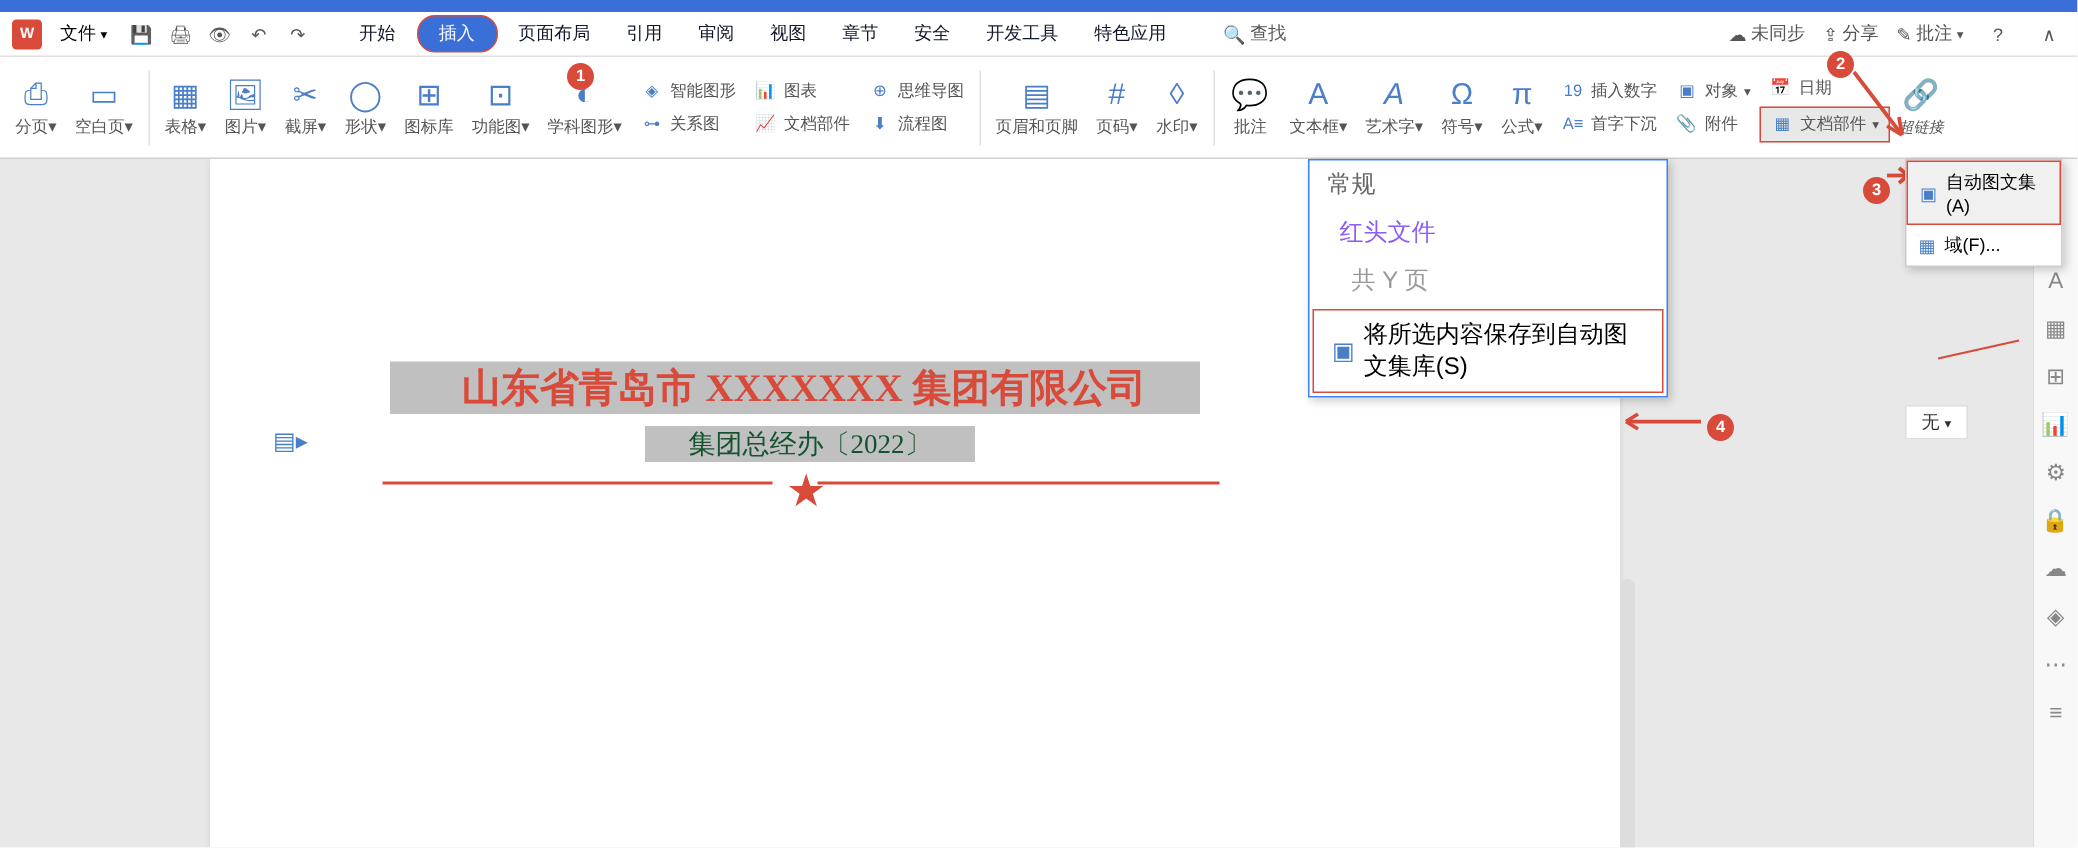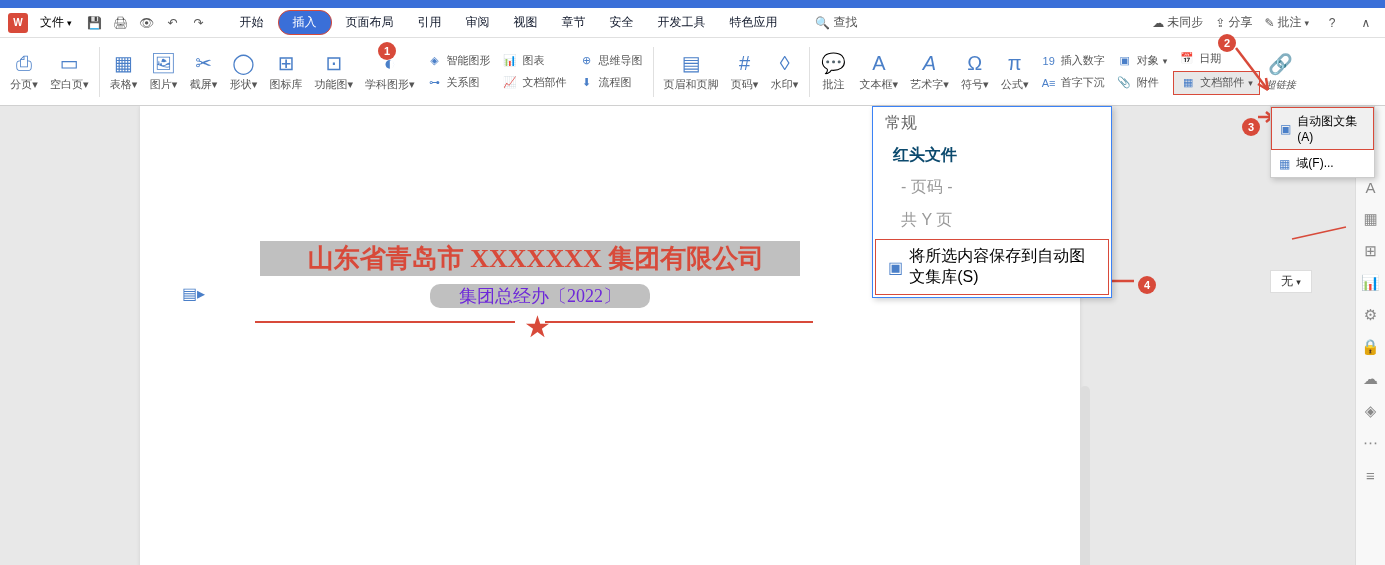--- a/index.html
+++ b/index.html
@@ -26,27 +26,27 @@
     .ribbon-small-icon { width: 16px; height: 16px; display: flex; align-items: center; justify-content: center; color: #4a7fc8; }
     .ribbon-col { display: flex; flex-direction: column; justify-content: center; }
     .ribbon-sep { width: 1px; height: 50px; background: #e0e0e0; margin: 0 4px; }
     
     .badge { width: 18px; height: 18px; background: #d84a3a; color: #fff; border-radius: 50%; display: flex; align-items: center; justify-content: center; font-size: 11px; font-weight: bold; position: absolute; }
     
     .workspace { position: absolute; top: 106px; left: 0; right: 30px; bottom: 0; background: #e8e8e8; overflow: hidden; }
     .page { position: absolute; left: 140px; top: 0; width: 940px; height: 600px; background: #fff; box-shadow: 0 0 4px rgba(0,0,0,0.1); }
     .doc-title { position: absolute; top: 135px; left: 120px; width: 540px; text-align: center; font-size: 26px; font-weight: bold; color: #d84a3a; font-family: SimSun, serif; padding-left: 12px; }
     .doc-title.sel { background: #c0c0c0; }
-    .doc-subtitle { position: absolute; top: 178px; left: 290px; width: 220px; text-align: center; font-size: 18px; color: #6d28d9; background: #c0c0c0; font-family: SimSun, serif; border-radius: 10px; }
+    .doc-subtitle { position: absolute; top: 178px; left: 290px; width: 220px; text-align: center; font-size: 18px; color: #14532d; background: #c0c0c0; font-family: SimSun, serif; }
     .red-line { position: absolute; top: 215px; left: 115px; width: 560px; height: 2px; background: #d84a3a; }
     .red-star { position: absolute; top: 203px; left: 384px; color: #d84a3a; font-size: 30px; }
     .gutter-icon { position: absolute; left: 42px; top: 178px; color: #4a7fc8; font-size: 16px; }
     
     .dropdown1 { position: absolute; top: 106px; left: 840px; width: 240px; background: #fff; border: 1px solid #3b82f6; box-shadow: 2px 2px 6px rgba(0,0,0,0.2); font-size: 16px; z-index: 10; margin-left: 32px; }
-    .dd-section { padding: 5px 20px; color: #0c4a6e; font-weight: bold; }
+    .dd-section { padding: 5px 20px; color: #8b5cf6; }
     .dd-header { font-weight: normal; padding: 6px 12px; color: #666; }
     .dd-item { padding: 6px 28px; color: #999; }
     .dd-save { padding: 6px 12px; border-top: 1px solid #eee; display: flex; align-items: center; gap: 6px; border: 1.5px solid #d84a3a; margin: 2px; }
     
     .dropdown2 { position: absolute; top: 106px; left: 1270px; width: 105px; background: #fff; border: 1px solid #ccc; box-shadow: 2px 2px 6px rgba(0,0,0,0.2); font-size: 12px; z-index: 10; }
     .dd2-item { padding: 5px 8px; display: flex; align-items: center; gap: 6px; cursor: pointer; }
     .dd2-item.highlighted { border: 1.5px solid #d84a3a; background: #f0f0f0; }
     
     .sidepanel { position: absolute; right: 0; top: 106px; width: 30px; bottom: 0; background: #f8f8f8; border-left: 1px solid #ddd; display: flex; flex-direction: column; align-items: center; padding-top: 8px; gap: 14px; }
     .sp-icon { width: 18px; height: 18px; color: #888; cursor: pointer; font-size: 15px; display: flex; align-items: center; justify-content: center; }
@@ -258,21 +258,20 @@
     <div class="red-line" style="width:260px;"></div>
     <div class="red-star">★</div>
     <div class="red-line" style="left:405px;width:268px;"></div>
   </div>
   <div class="scrollbar-v"></div>
 </div>
 
 <div class="dropdown1">
   <div class="dd-header">常规</div>
   <div class="dd-section dark">红头文件</div>
-  <div class="dd-item">- 页码 -</div>
   <div class="dd-item">共 Y 页</div>
   <div class="dd-save">
     <span style="color:#4a7fc8;">▣</span>
     <span>将所选内容保存到自动图文集库(S)</span>
   </div>
 </div>
 
 <div class="dropdown2">
   <div class="dd2-item highlighted">
     <span style="color:#4a7fc8;">▣</span>

